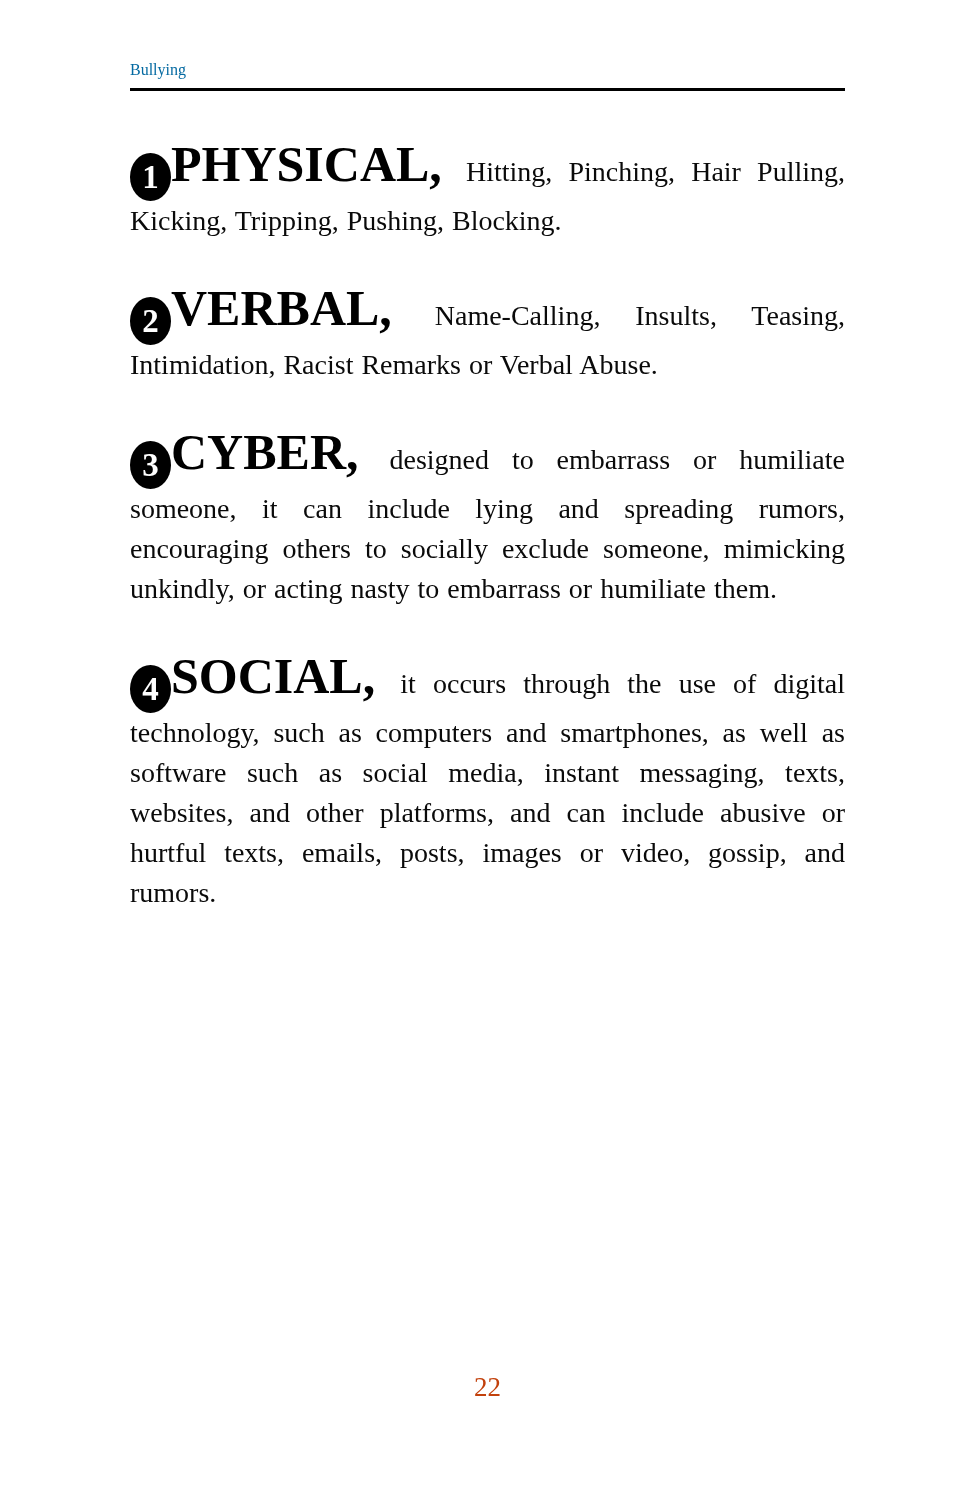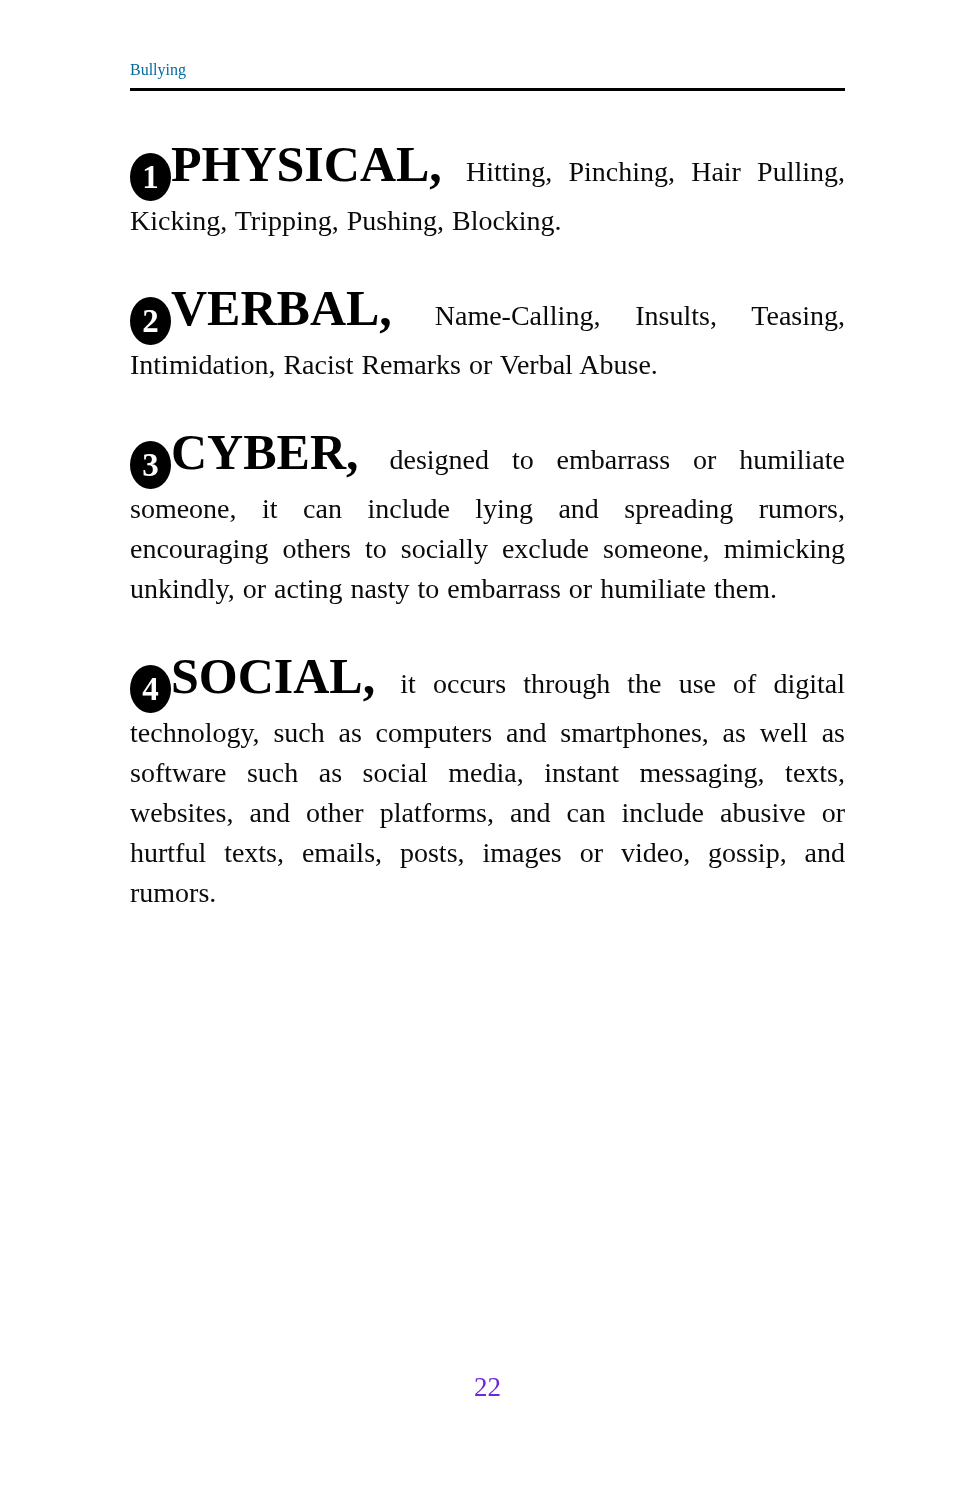--- a/index.html
+++ b/index.html
@@ -60,21 +60,21 @@
     padding-right: 8px;
     color: #000000;
   }
   .page-number {
     position: absolute;
     left: 130px;
     right: 125px;
     top: 1372px;
     text-align: center;
     font-size: 27px;
-    color: #6d28d9;
+    color: #c2410c;
   }
 </style>
 </head>
 <body>
 
 <div class="page">
 
   <div class="running-header">
     <span>Bullying</span>
   </div>

